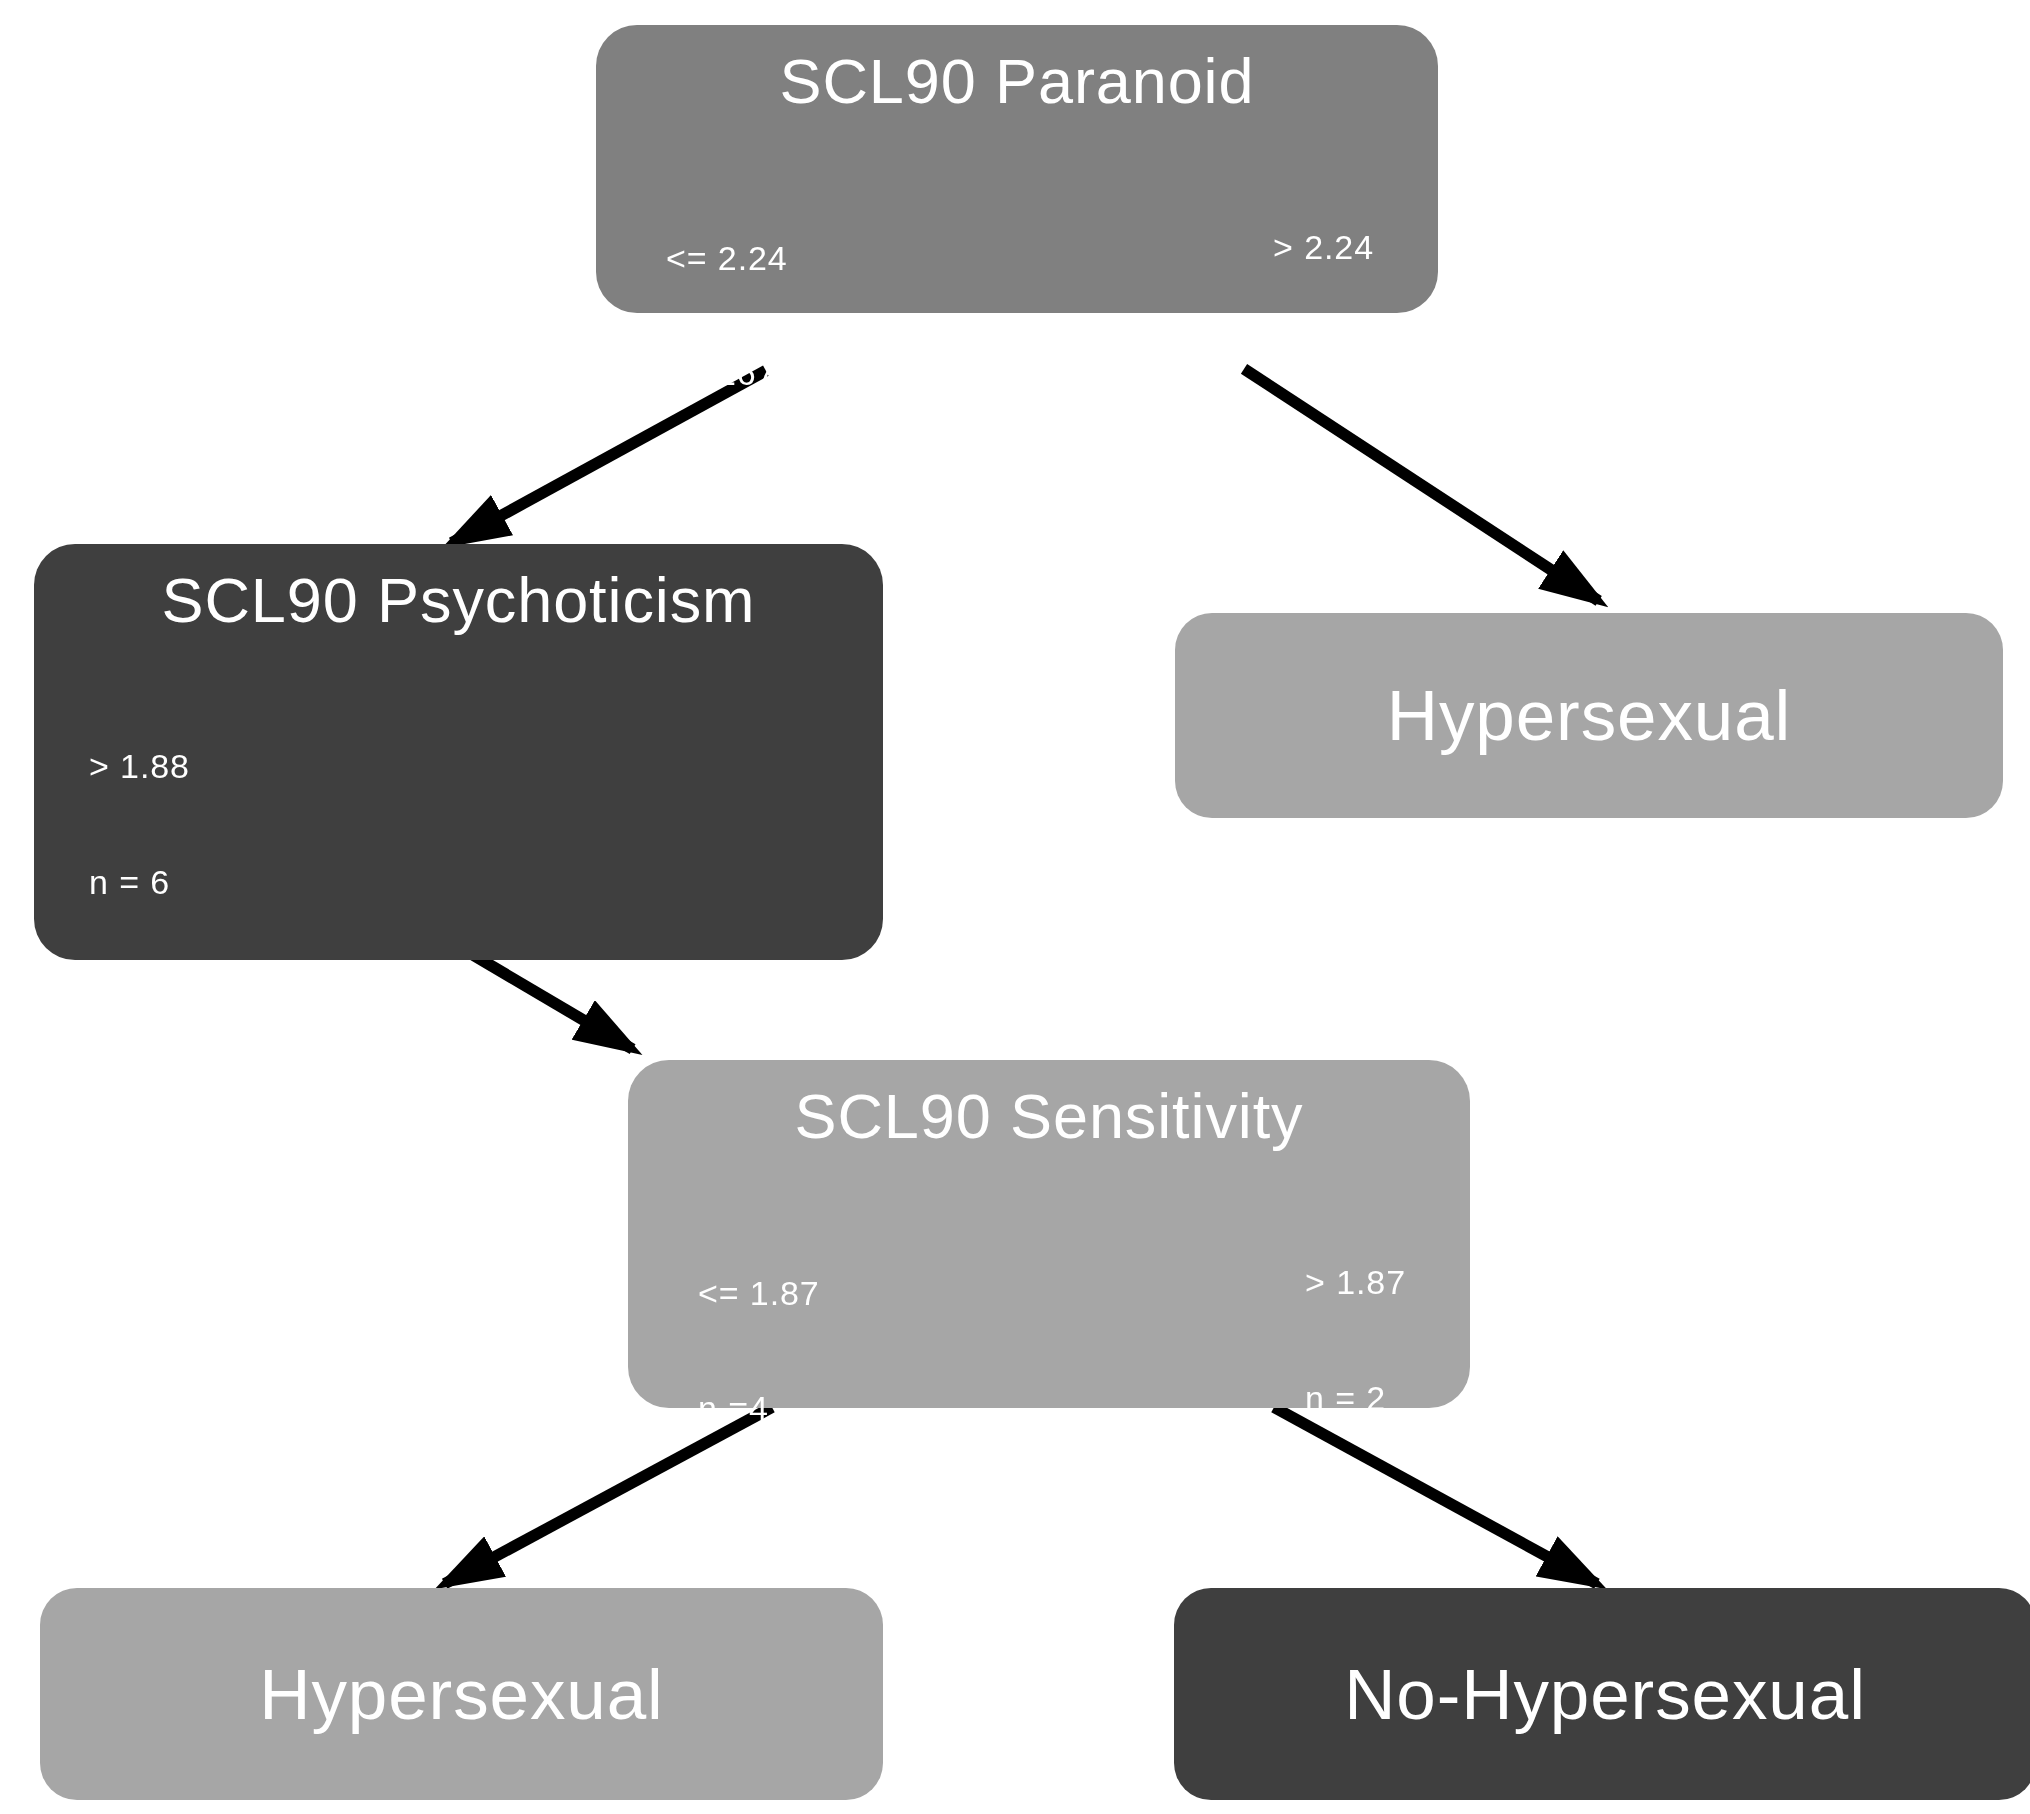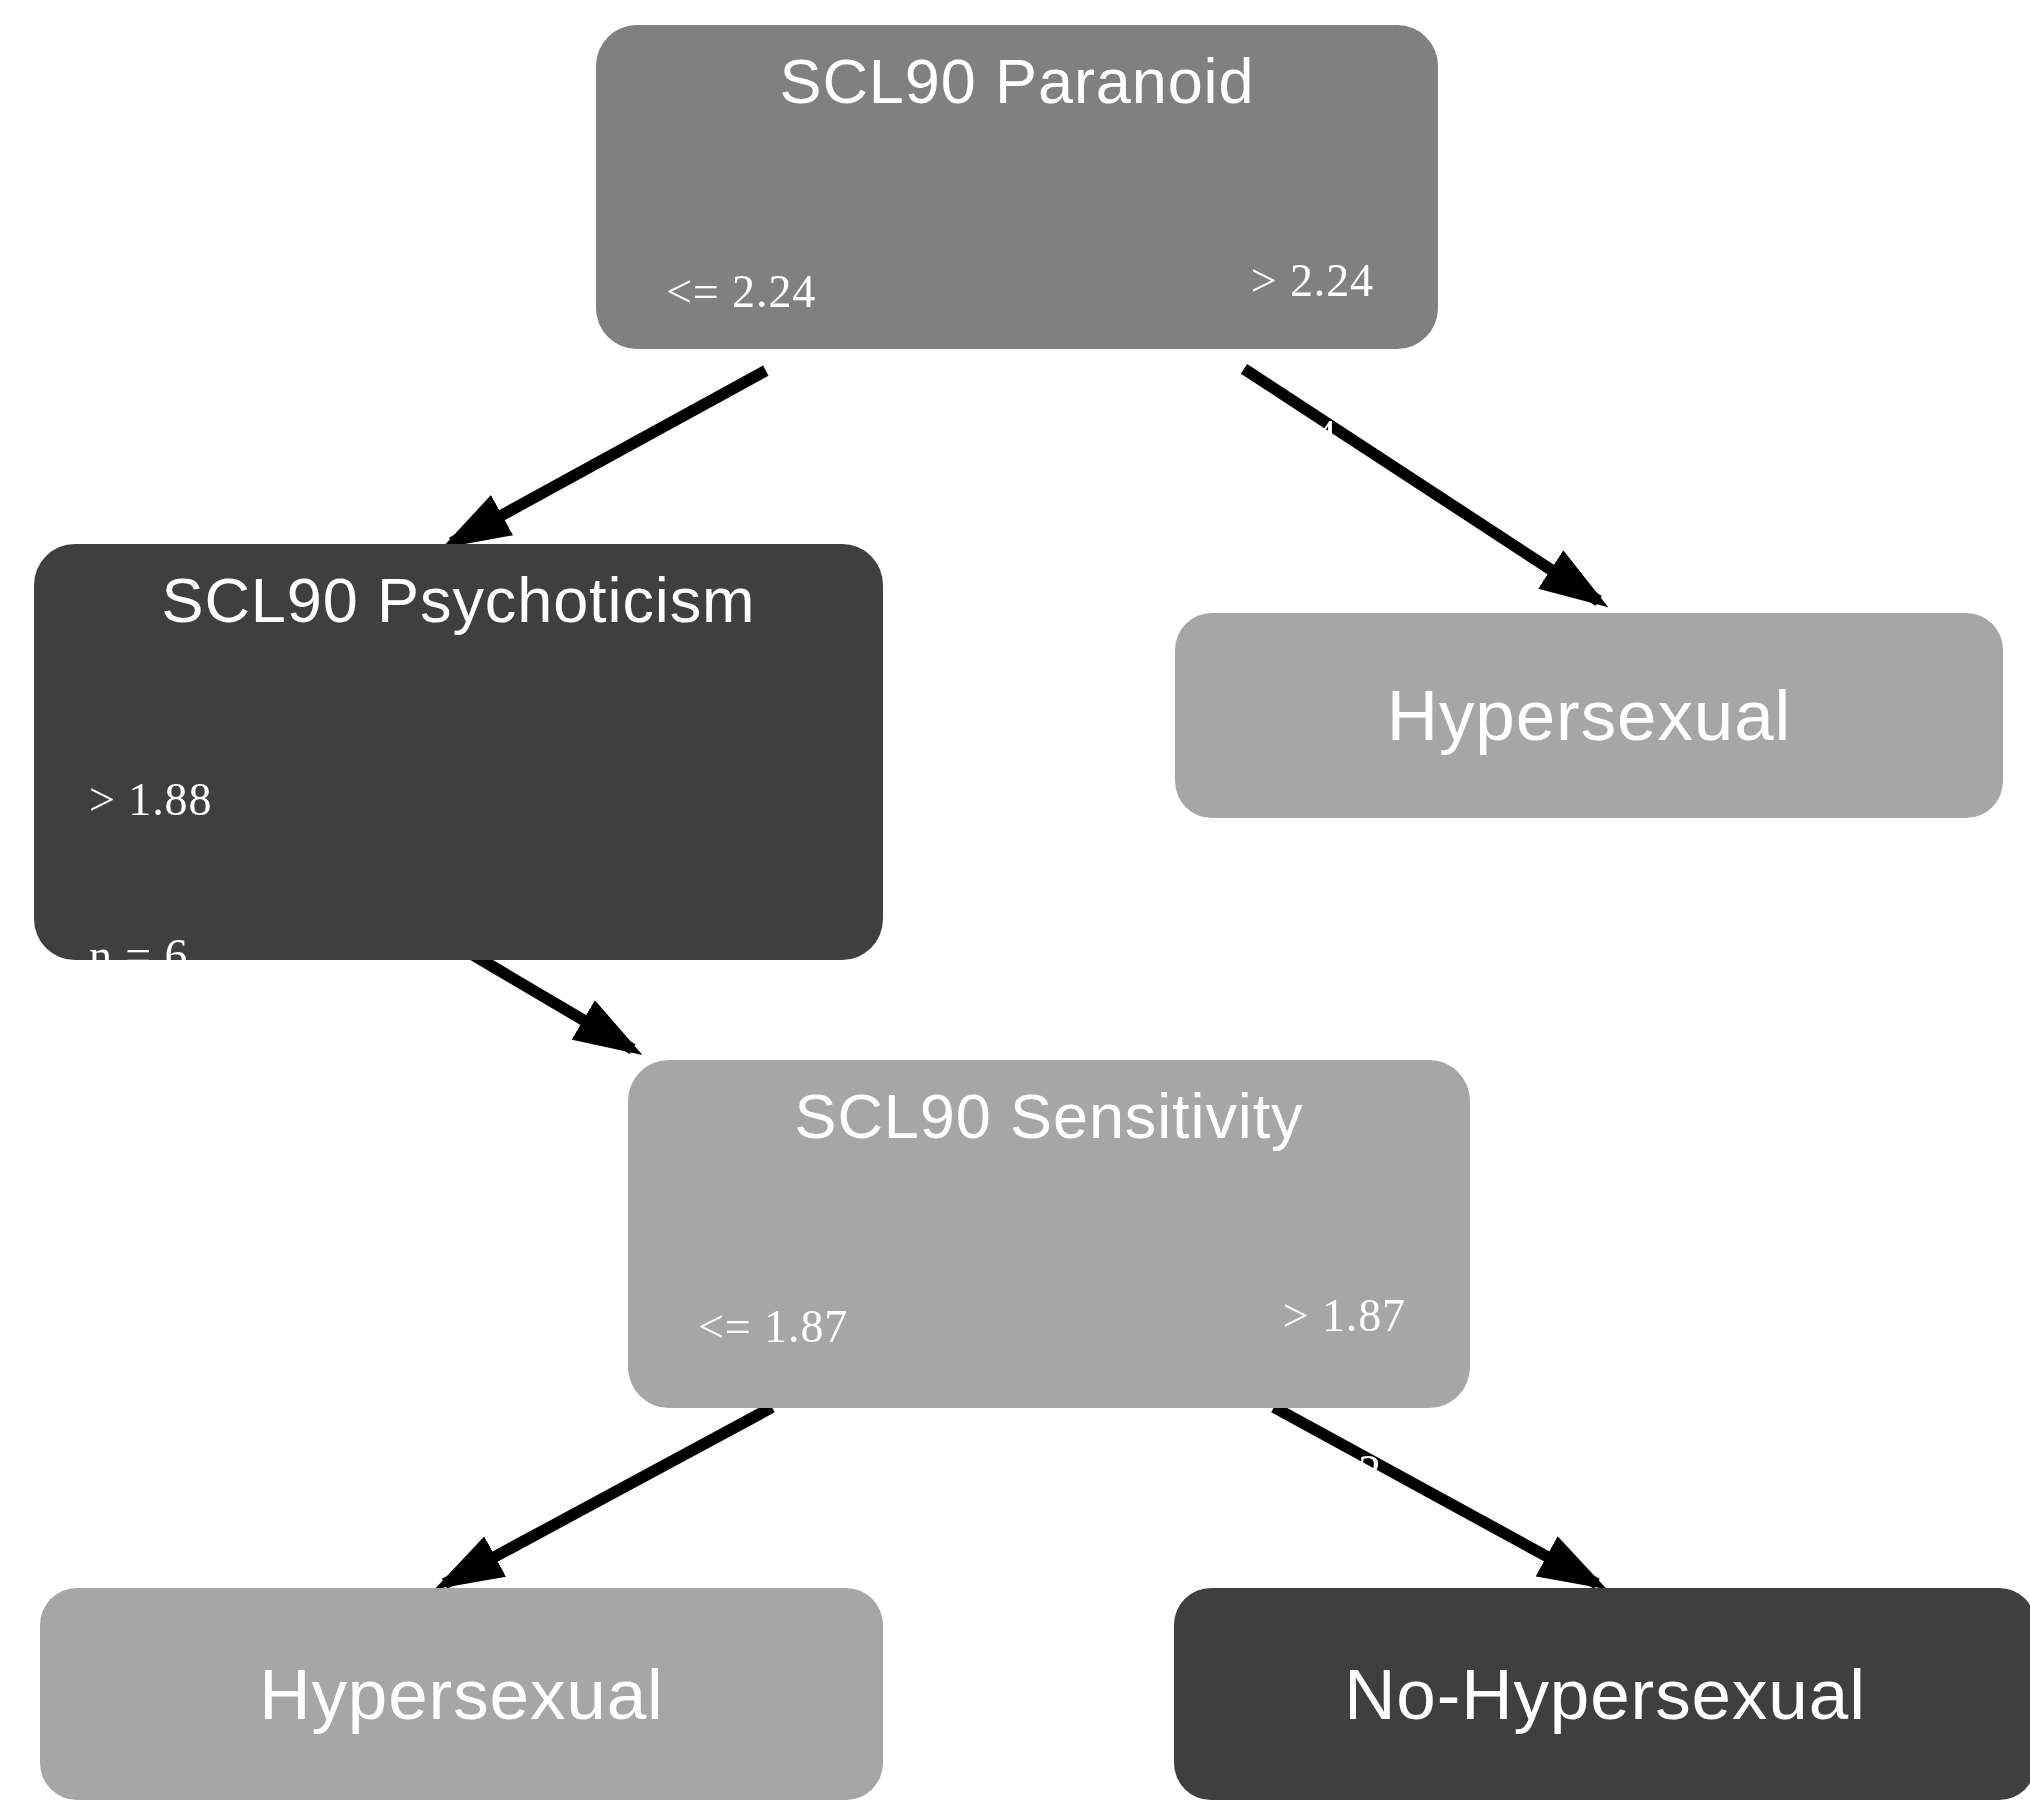--- a/index.html
+++ b/index.html
@@ -32,21 +32,21 @@
   .node--dark{background:var(--dark);}
   .node--light{background:var(--light);}
   .node-title{
     text-align:center;font-size:63px;line-height:1.05;margin-top:23px;
     letter-spacing:0.9px;
   }
   .cols{
     display:flex;justify-content:space-between;margin-top:48px;
   }
   .col{
-    font-size:46px;line-height:1.13;letter-spacing:0.9px;white-space:pre;font-family:Liberation Serif, serif;
+    font-size:34px;line-height:1.13;letter-spacing:0.9px;white-space:pre;
   }
   .col--right{margin-top:-10.6px;}
   .node--root .cols{padding:0 64px 0 70px;}
   .node--psych .cols{padding:0 86px 0 55px;}
   .node--sens .cols{padding:0 64px 0 70px;}
   .leaf{
     position:absolute;color:var(--text);border-radius:37px;
     display:flex;align-items:center;justify-content:center;
     font-size:71px;letter-spacing:0.9px;
   }
@@ -62,21 +62,21 @@
         <path class="arrowhead" d="M0,0 L6,2 L0,4 Z"></path>
       </marker>
     </defs>
     <line class="edge" x1="868" y1="420" x2="512" y2="615" marker-end="url(#ah)"></line>
     <line class="edge" x1="1410" y1="418" x2="1812" y2="681" marker-end="url(#ah)"></line>
     <line class="edge" x1="390" y1="996" x2="717" y2="1189" marker-end="url(#ah)"></line>
     <line class="edge" x1="875" y1="1595" x2="504" y2="1795" marker-end="url(#ah)"></line>
     <line class="edge" x1="1444" y1="1595" x2="1810" y2="1795" marker-end="url(#ah)"></line>
   </svg>
 
-  <div class="node node--medium node--root" style="left:596px;top:25px;width:842px;height:324px;">
+  <div class="node node--medium node--root" style="left:596px;top:25px;width:842px;height:288px;">
     <div class="node-title">SCL90 Paranoid</div>
     <div class="cols">
       <div class="col col--left">
         <div>&lt;= 2.24</div>
         <div>n =167</div>
         <div>gi=.164</div>
       </div>
       <div class="col col--right">
         <div>&gt; 2.24</div>
         <div>n =4</div>

